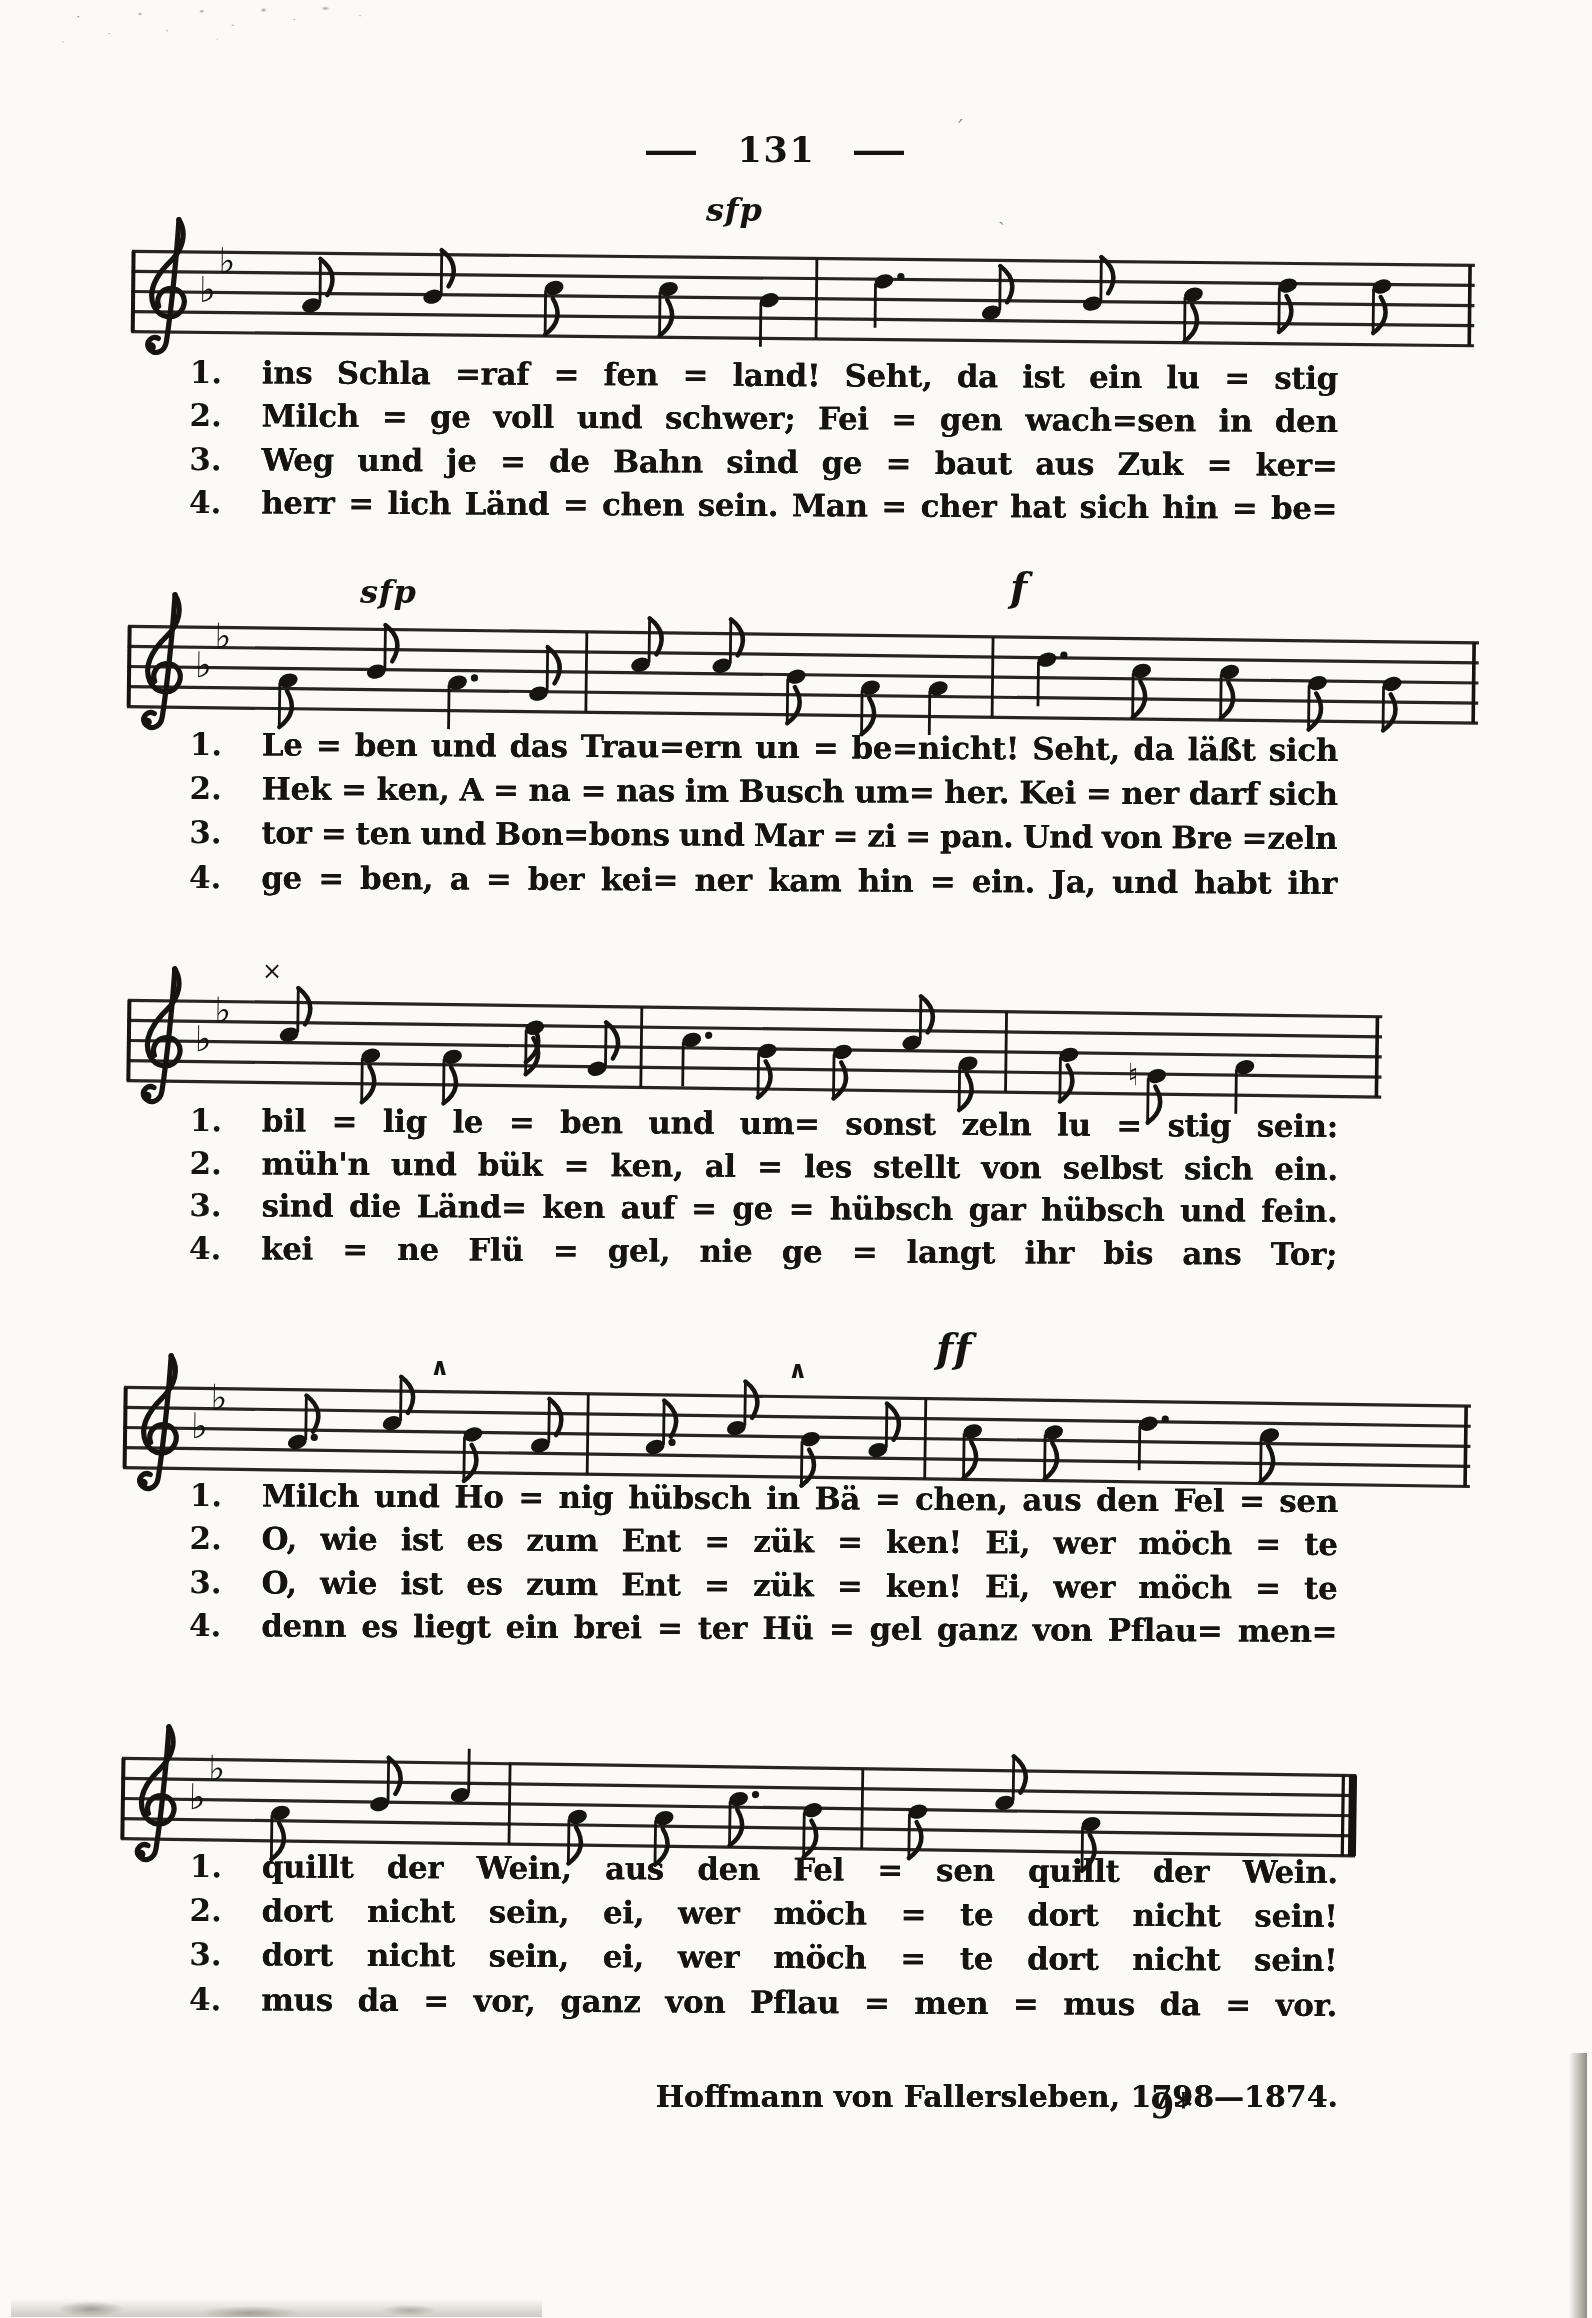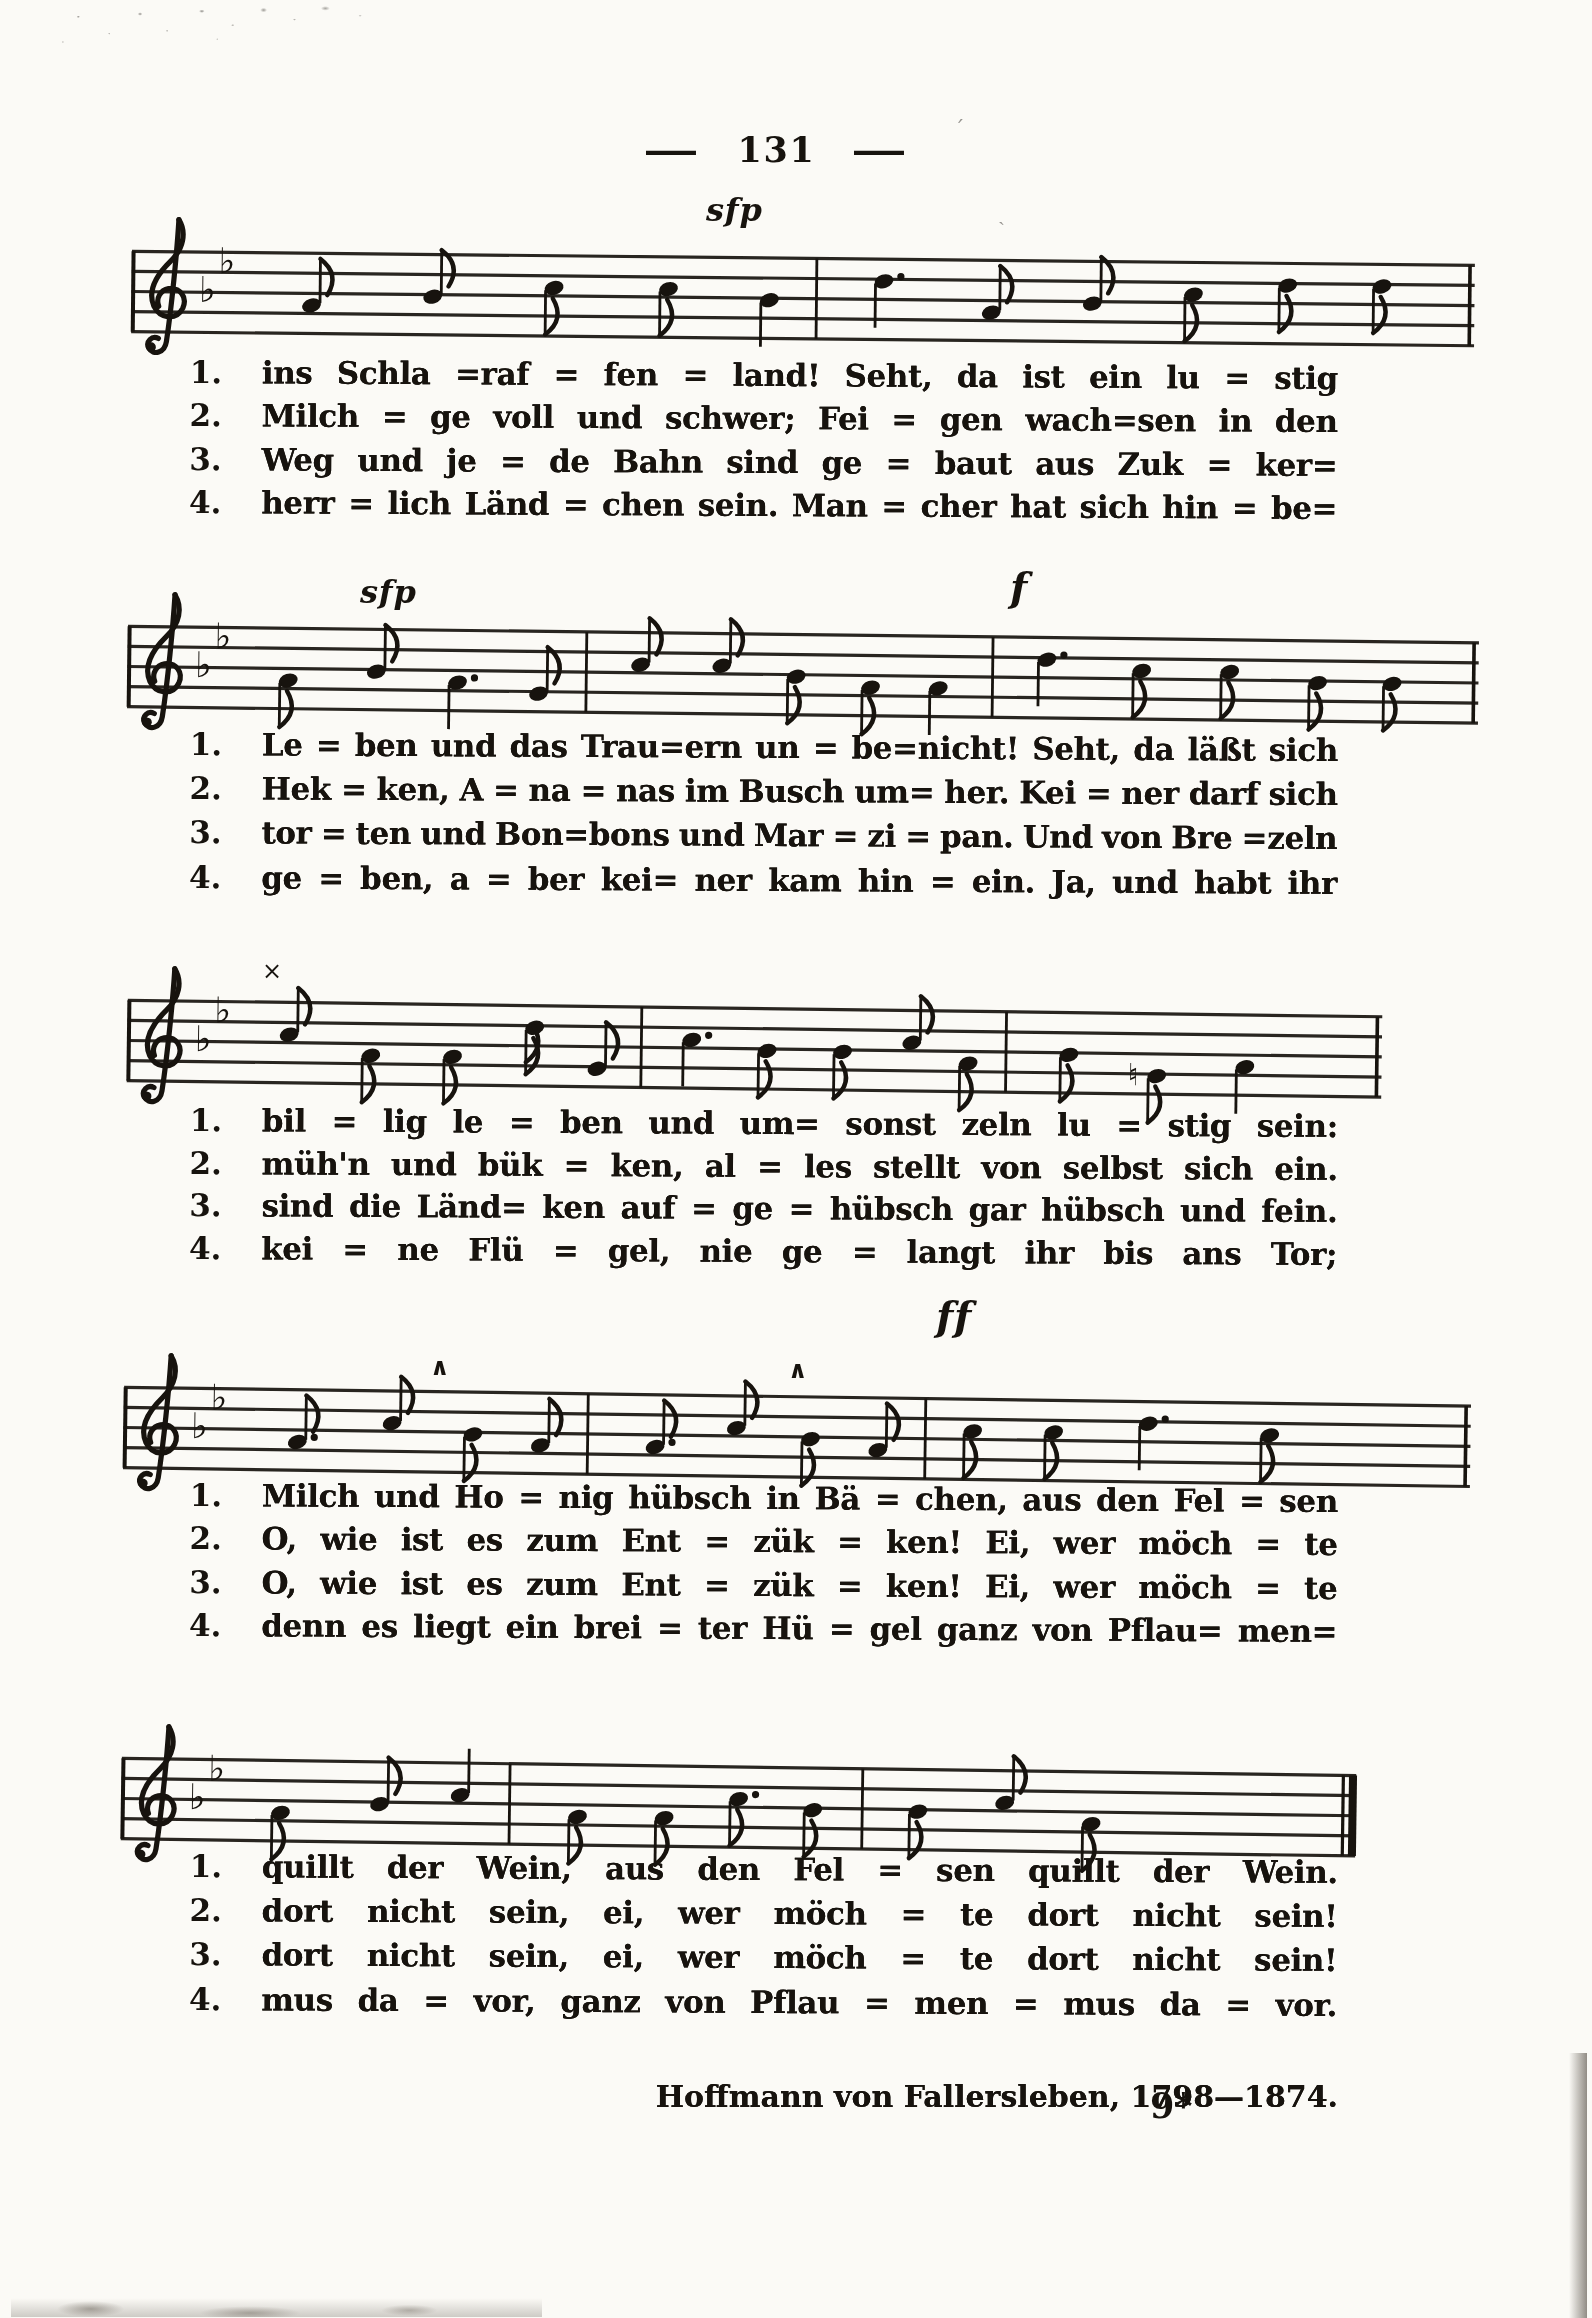--- a/index.html
+++ b/index.html
@@ -880,18 +880,18 @@
 
   <div class="right-band"></div>
   <div class="bottom-smudge"></div>
   <div id="marks-layer">
       <div class="mark dyn" style="left: 706px; top: 191px;">sfp</div>
       <div class="mark dyn" style="left: 360px; top: 573px;">sfp</div>
       <div class="mark dyn big" style="left: 1010px; top: 563px;">f</div>
       <div class="mark small-mark" style="left: 262px; top: 957px;">×</div>
       <div class="mark accent" style="left: 430px; top: 1353px;">∧</div>
       <div class="mark accent" style="left: 788px; top: 1356px;">∧</div>
-      <div class="mark dyn big" style="left: 936px; top: 1292px;">ff</div>
+      <div class="mark dyn big" style="left: 936px; top: 1324px;">ff</div>
       <div class="mark faint" style="left: 954px; top: 117px;">ˊ</div>
       <div class="mark faint" style="left: 998px; top: 201px;">ˏ</div>
     </div>
 </div>
 
 
 </body></html>

